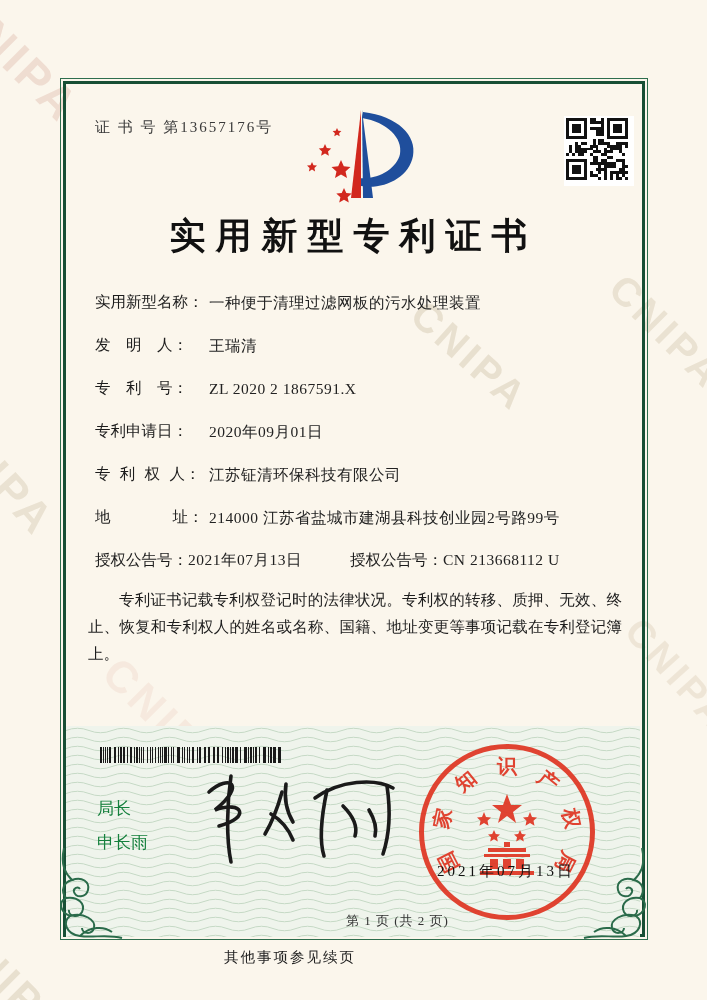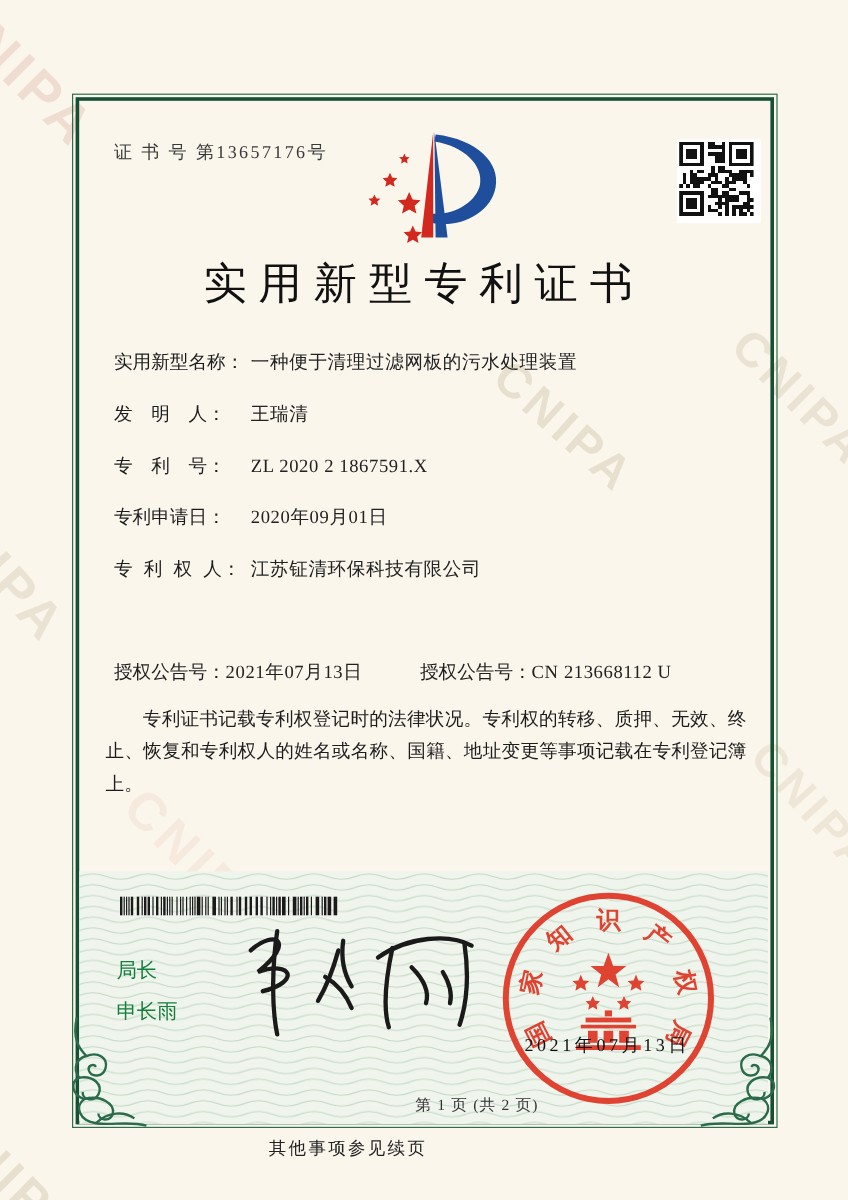--- a/index.html
+++ b/index.html
@@ -14,21 +14,21 @@
   #frame-outer{position:absolute;left:60px;top:78px;width:586px;height:860px;border:1px solid #2e6e4e;z-index:1;}
   #frame-inner{position:absolute;left:2px;top:2px;right:2px;bottom:2px;border:3px solid #174f35;}
 
   .abs{position:absolute;z-index:2;}
 
   #cert-no{left:95px;top:118px;font-size:15px;color:#3a3a3a;letter-spacing:2px;}
 
   #logo{left:295px;top:106px;width:130px;height:100px;}
   #qr{left:564px;top:116px;width:66px;height:66px;background:#ffffff;padding:2px;}
 
-  #title{left:0;top:212px;width:707px;text-align:center;font-size:36px;font-weight:normal;color:#111;letter-spacing:10px;}
+  #title{left:0;top:212px;width:707px;text-align:center;font-size:36px;font-weight:bold;color:#111;letter-spacing:10px;}
 
   #fields{left:95px;top:292px;width:530px;font-size:15.5px;color:#222;}
   .field-row{height:43px;line-height:22px;display:flex;align-items:flex-start;}
   .flabel{display:inline-block;min-width:114px;white-space:pre;color:#1c1c1c;font-family:Liberation Mono, monospace;}
   .fvalue{color:#222;letter-spacing:0.5px;}
 
   #grant-row{left:95px;top:550px;width:540px;font-size:15.5px;color:#222;display:flex;}
   #grant-row .pair{white-space:nowrap;}
   #grant-row .pair.right{margin-left:48px;}
 
@@ -117,20 +117,24 @@
         <span class="flabel">专　利　号：</span>
         <span class="fvalue">ZL 2020 2 1867591.X</span>
       </div>
     <div class="field-row">
         <span class="flabel">专利申请日：</span>
         <span class="fvalue">2020年09月01日</span>
       </div>
     <div class="field-row">
         <span class="flabel">专 利 权 人：</span>
         <span class="fvalue">江苏钲清环保科技有限公司</span>
+      </div>
+    <div class="field-row">
+        <span class="flabel">地　　　　址：</span>
+        <span class="fvalue">214000 江苏省盐城市建湖县科技创业园2号路99号</span>
       </div>
   </div>
 
   <div id="grant-row" class="abs">
     <div class="pair"><span class="flabel" style="min-width:0">授权公告号：</span><span class="fvalue">2021年07月13日</span></div>
     <div class="pair right"><span class="flabel" style="min-width:0">授权公告号：</span><span class="fvalue">CN 213668112 U</span></div>
   </div>
 
   <div id="paragraphs" class="abs">
     <p>专利证书记载专利权登记时的法律状况。专利权的转移、质押、无效、终止、恢复和专利权人的姓名或名称、国籍、地址变更等事项记载在专利登记簿上。</p>

